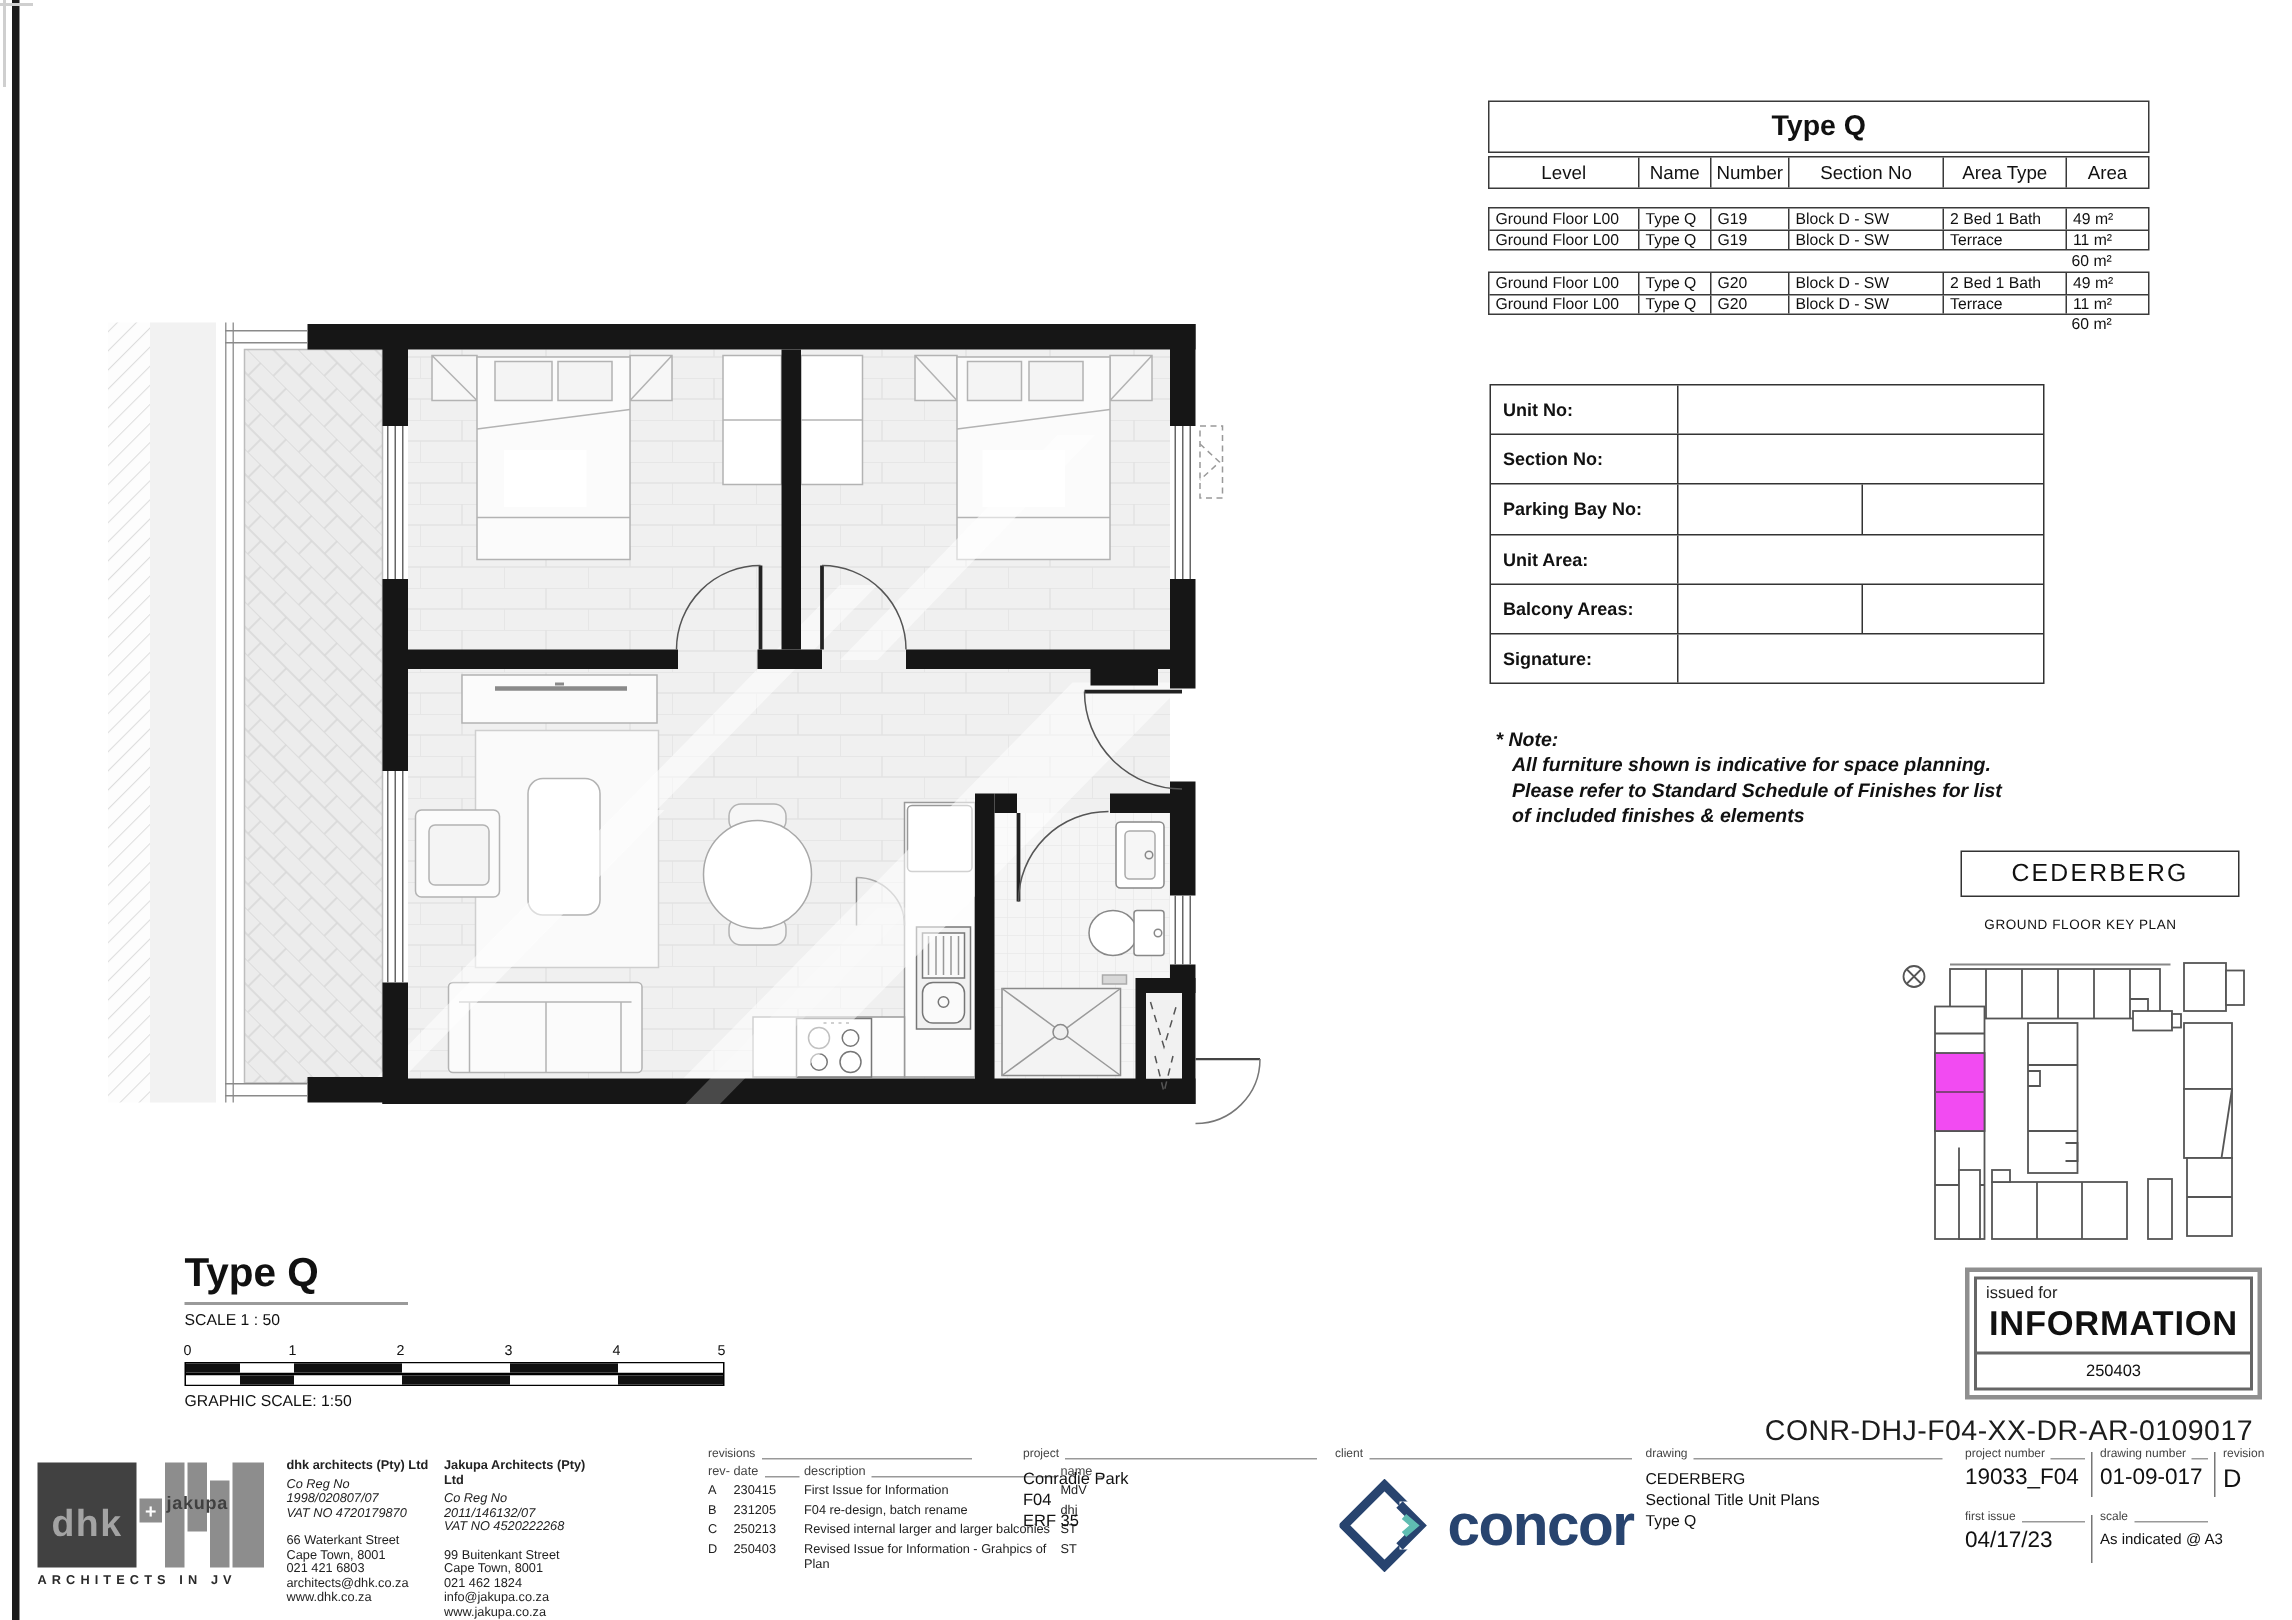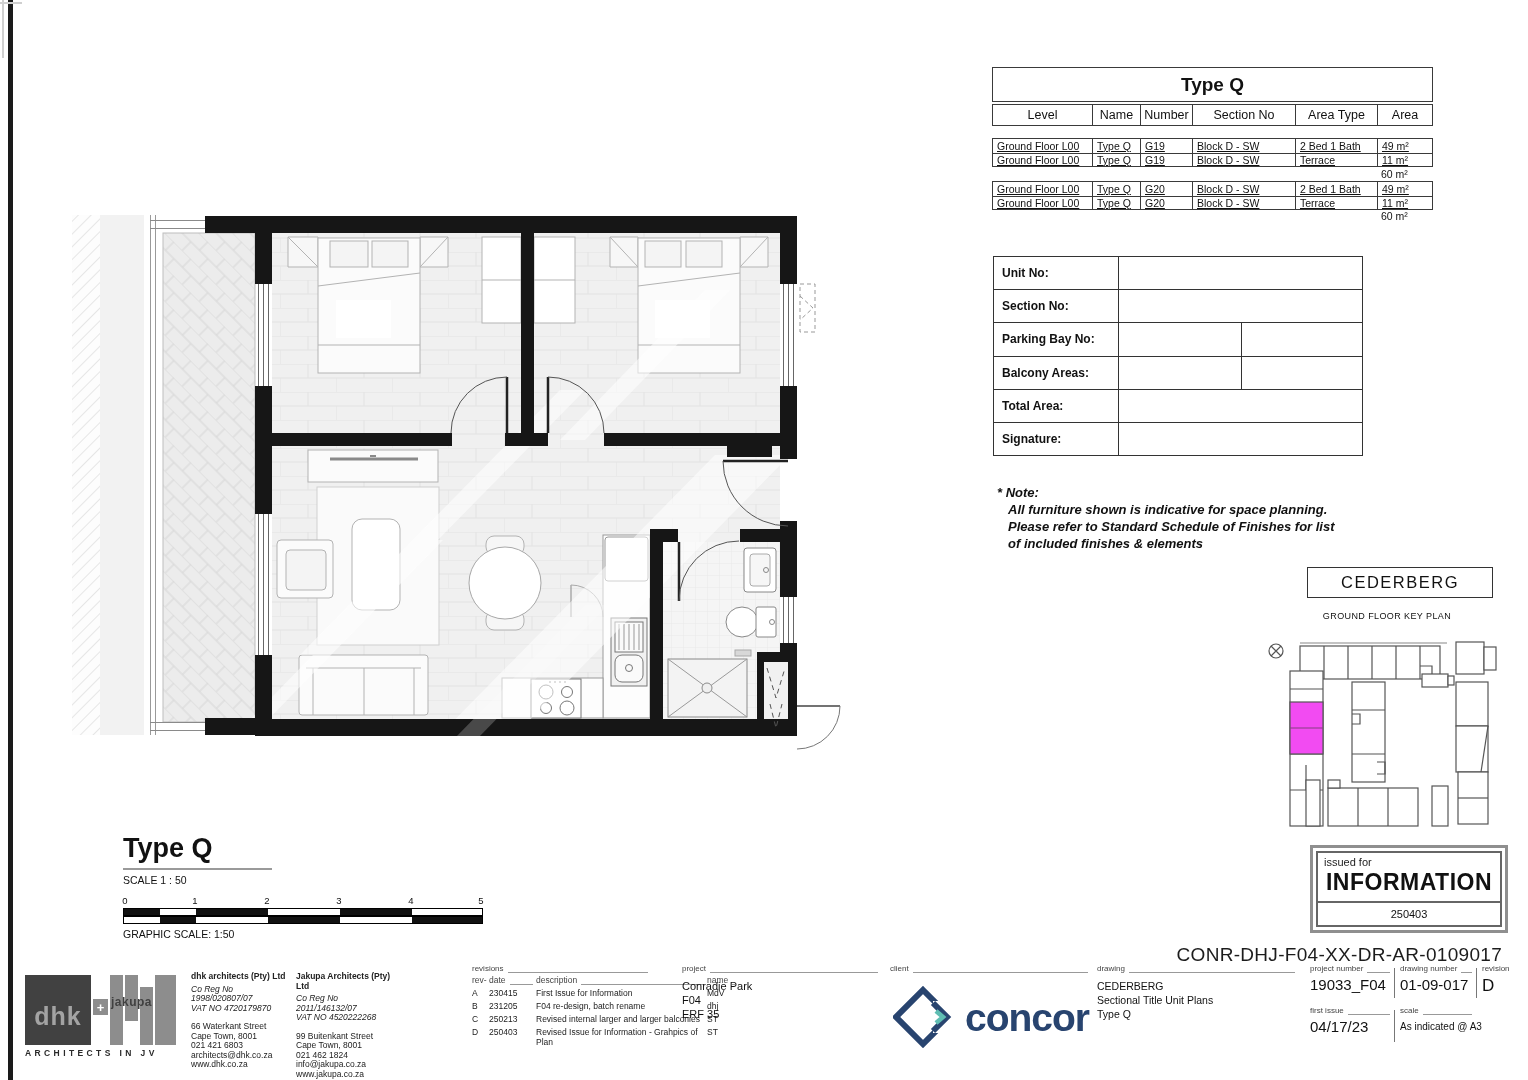--- a/index.html
+++ b/index.html
@@ -8,21 +8,21 @@
   .abs{position:absolute;}
   
   .ut-title{left:992px;top:67px;width:441px;height:35px;border:1.5px solid #3a3a3a;
     display:flex;align-items:center;justify-content:center;font-size:19px;font-weight:bold;box-sizing:border-box;}
   .ut-head{left:992px;top:104px;width:441px;height:22px;border:1.5px solid #3a3a3a;display:flex;box-sizing:border-box;}
   .ut-head .c{display:flex;align-items:center;justify-content:center;font-size:12.5px;border-right:1px solid #3a3a3a;box-sizing:border-box;}
   .ut-head .c:last-child{border-right:none;}
   .ut-grp{left:992px;width:441px;height:29px;border:1px solid #3a3a3a;box-sizing:border-box;}
   .ut-row{display:flex;height:50%;box-sizing:border-box;}
   .ut-row + .ut-row{border-top:1px solid #3a3a3a;}
-  .ut-row .c{font-size:10.5px;display:flex;align-items:center;padding-left:4px;box-sizing:border-box;border-right:1px solid #3a3a3a;overflow:hidden;white-space:nowrap;text-decoration:underline;}
+  .ut-row .c{font-size:10.5px;display:flex;align-items:center;padding-left:4px;box-sizing:border-box;border-right:1px solid #3a3a3a;overflow:hidden;white-space:nowrap;}
   .ut-row .c:last-child{border-right:none;}
   .w0{width:100px}.w1{width:48px}.w2{width:52px}.w3{width:103px}.w4{width:82px}.w5{width:56px;flex:1}
   .ut-sub{left:992px;width:441px;height:14px;font-size:10.5px;}
   .ut-sub span{position:absolute;left:389px;top:1px;}
   
   .form{left:993px;top:256px;width:370px;height:200px;border:1.5px solid #333;box-sizing:border-box;display:flex;flex-direction:column;}
   .form .fr{flex:1;display:flex;position:relative;}
   .form .fr + .fr{border-top:1px solid #333;}
   .form .fl{width:125px;border-right:1px solid #333;display:flex;align-items:center;padding-left:8px;font-weight:bold;font-size:12px;box-sizing:border-box;}
   .form .fv{flex:1;position:relative;}
@@ -386,28 +386,28 @@
       <div class="fl">Section No:</div>
       <div class="fv"></div>
     </div>
   <div class="fr">
       <div class="fl">Parking Bay No:</div>
       <div class="fv">
         <div class="split"></div>
       </div>
     </div>
   <div class="fr">
+      <div class="fl">Unit Area:</div>
+      <div class="fv"></div>
+    </div>
+  <div class="fr">
       <div class="fl">Balcony Areas:</div>
       <div class="fv">
         <div class="split"></div>
       </div>
-    </div>
-  <div class="fr">
-      <div class="fl">Total Area:</div>
-      <div class="fv"></div>
     </div>
   <div class="fr">
       <div class="fl">Signature:</div>
       <div class="fv"></div>
     </div>
 </div>
 
 <div class="abs note">
   <div>* Note:</div>
   <div class="ind">All furniture shown is indicative for space planning.</div>

